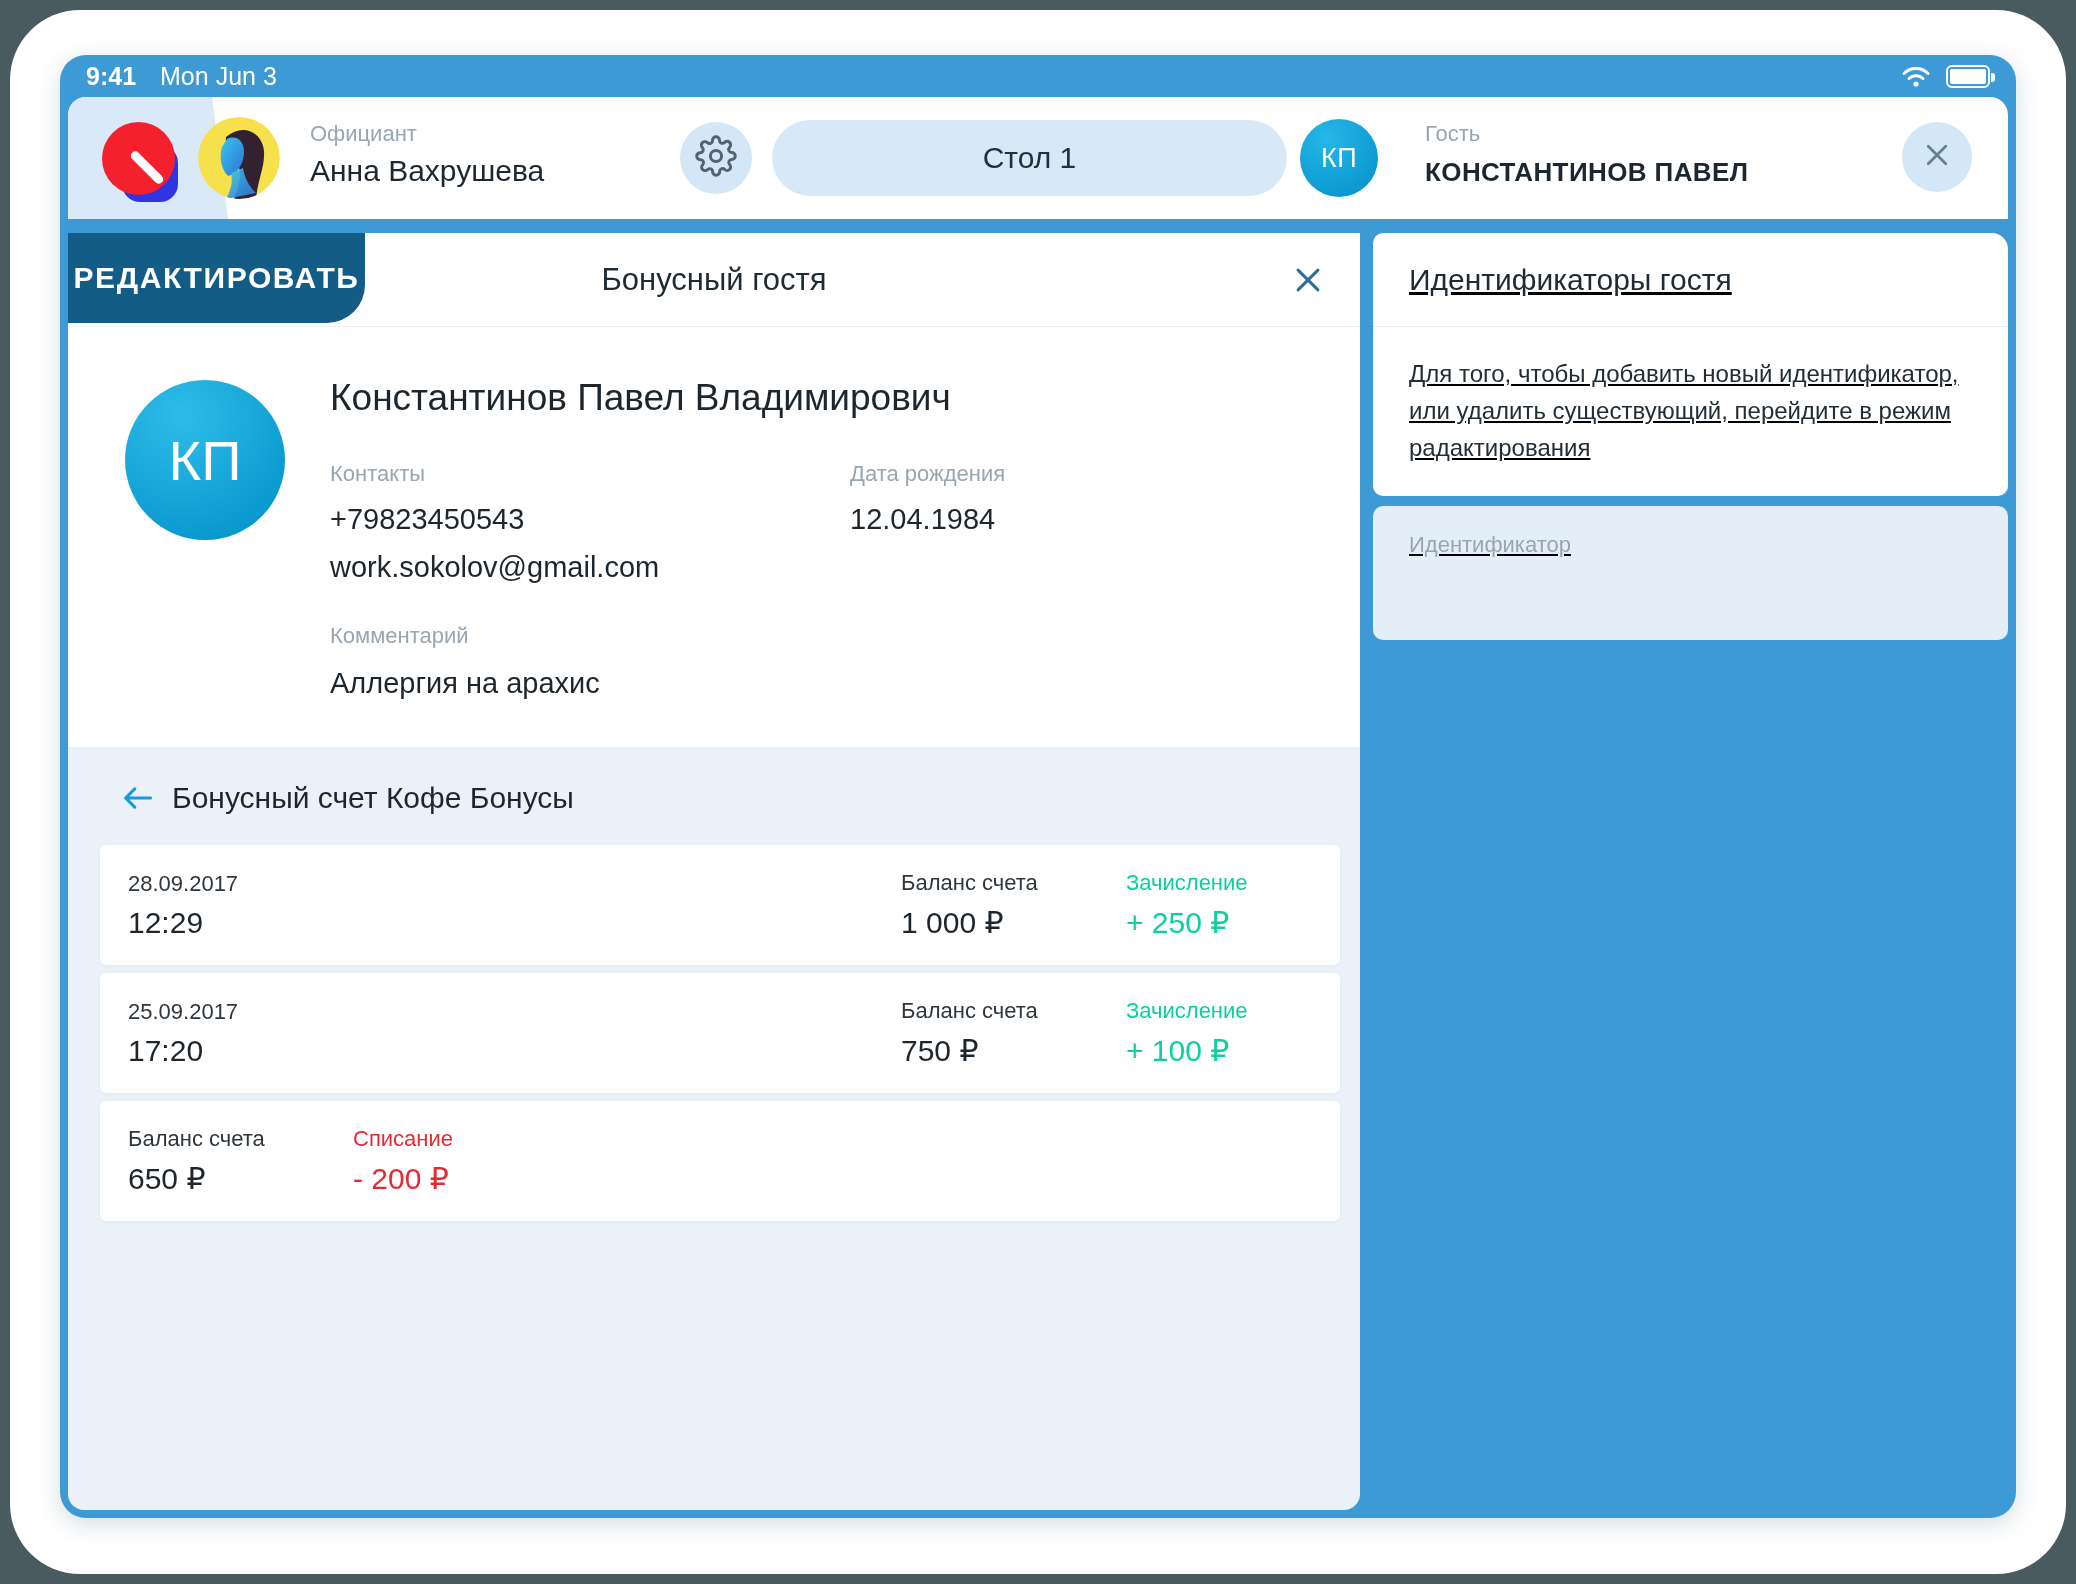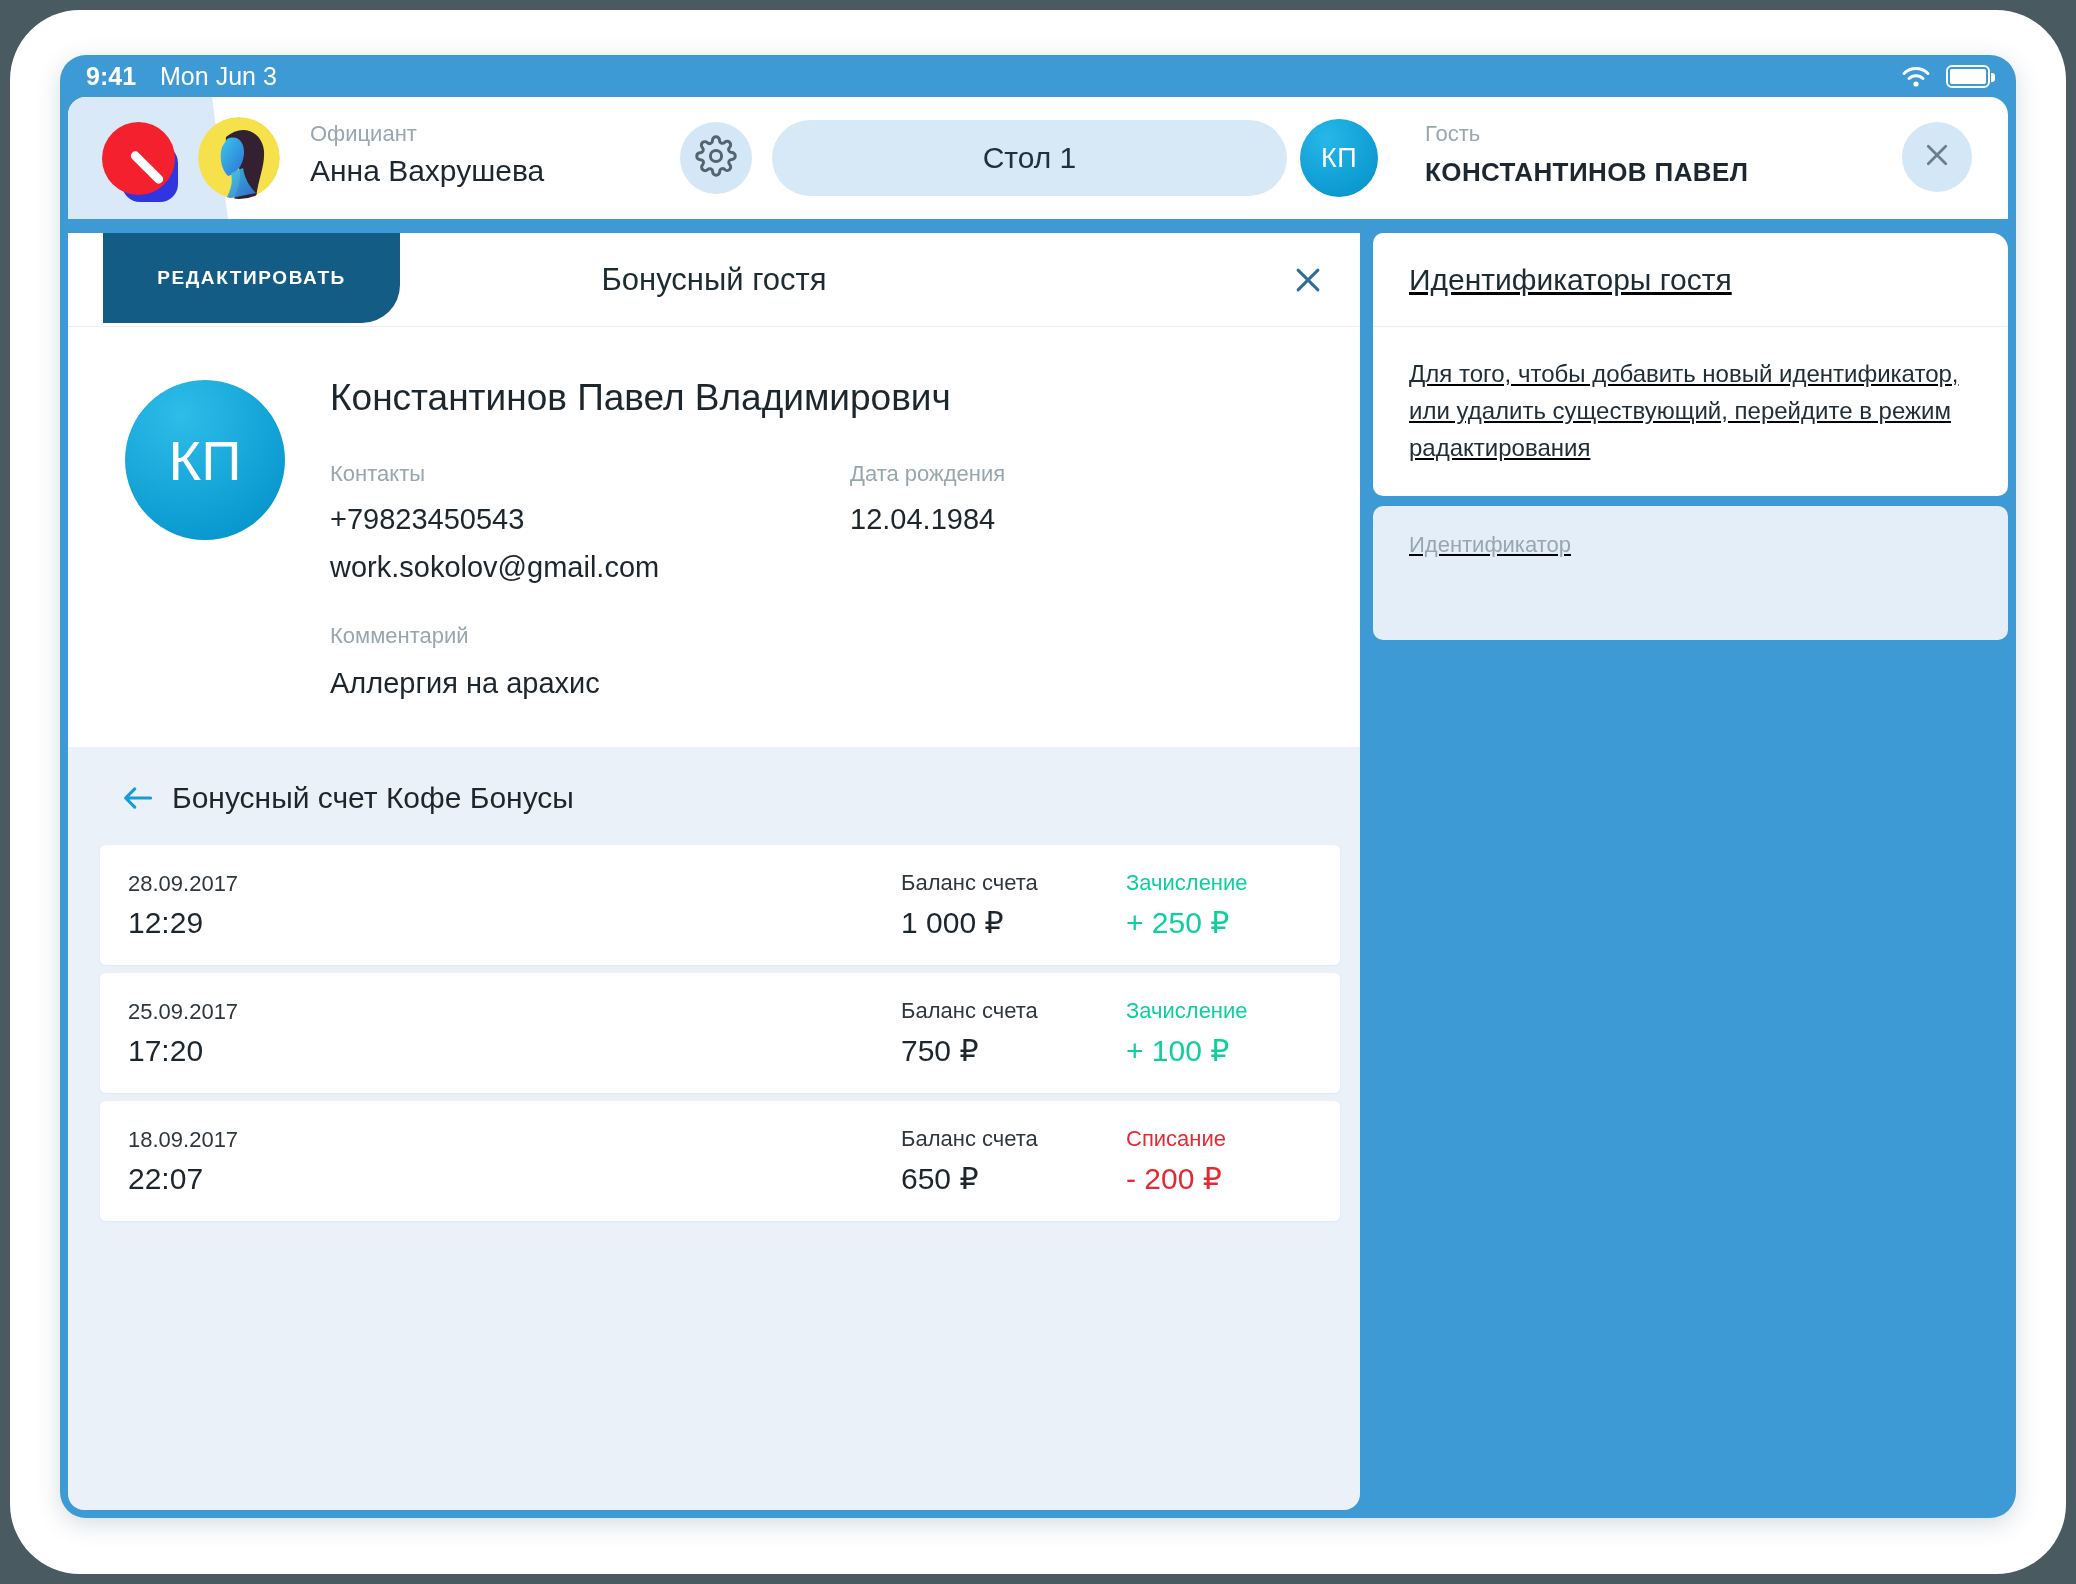--- a/index.html
+++ b/index.html
@@ -95,21 +95,21 @@
   }
   .card-header {
     position:relative; flex:0 0 94px; background:#fff;
     display:flex; align-items:center; justify-content:center;
     border-bottom:1px solid #e9eff5;
   }
   .edit-tab {
     position:absolute; left:0; top:0; width:297px; height:90px;
     background:#135c86; border-radius:0 0 38px 0;
     display:flex; align-items:center; justify-content:center;
-    color:#fff; font-size:19px; font-weight:700; letter-spacing:1.6px;margin-left:35px;
+    color:#fff; font-size:30px; font-weight:700; letter-spacing:1.6px;
   }
   .card-title { font-size:31px; color:#1e2b33; font-weight:500; }
   .card-close { position:absolute; right:32px; top:27px; width:40px; height:40px; display:flex; align-items:center; justify-content:center; }
   .guest-info { position:relative; flex:0 0 420px; background:#fff; }
   .guest-avatar-lg {
     position:absolute; left:57px; top:53px; width:160px; height:160px;
     border-radius:50%;
     background:radial-gradient(circle at 35% 22%, #2ebde9, #0494cb 88%);
     display:flex; align-items:center; justify-content:center;
     color:#fff; font-size:56px; font-weight:400;
@@ -300,24 +300,20 @@
               <div class="cell-label">Баланс счета</div>
               <div class="cell-value">750 ₽</div>
             </div>
             <div class="cell c3 credit">
               <div class="cell-label">Зачисление</div>
               <div class="cell-value">+ 100 ₽</div>
             </div>
           </div>
 
           <div class="txn-row">
-            <div class="cell c1">
-              <div class="cell-label">18.09.2017</div>
-              <div class="cell-value">22:07</div>
-            </div>
             <div class="cell c2">
               <div class="cell-label">Баланс счета</div>
               <div class="cell-value">650 ₽</div>
             </div>
             <div class="cell c3 debit">
               <div class="cell-label">Списание</div>
               <div class="cell-value">- 200 ₽</div>
             </div>
           </div>
 

